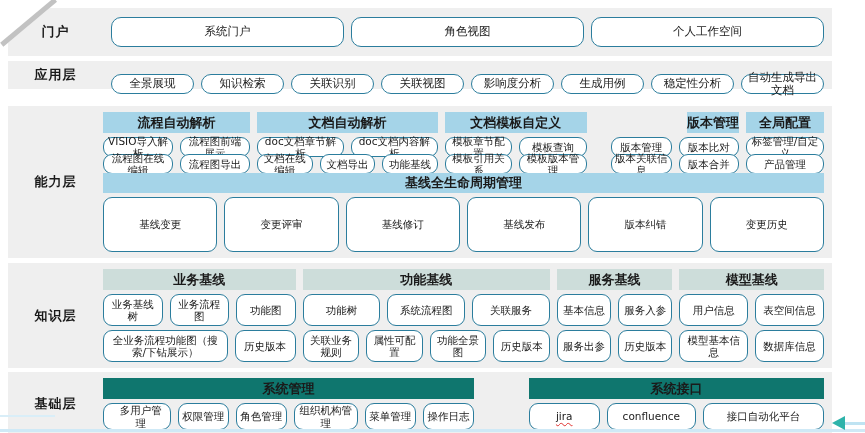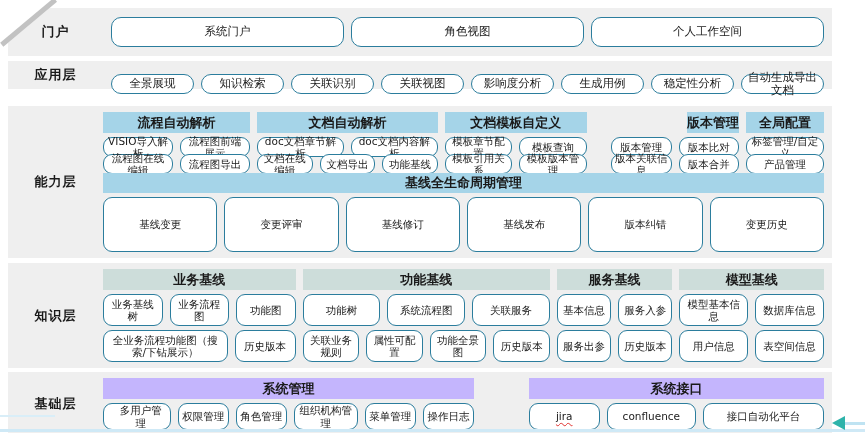--- a/index.html
+++ b/index.html
@@ -26,21 +26,21 @@
   #layer-portal .btn,#layer-application .btn{font-size:11.5px;border-radius:10px;}
 
   .groups{display:flex;gap:7px;flex:1;min-height:0;}
   #layer-base .groups{gap:55px;}
   .group{display:flex;flex-direction:column;gap:4px;flex:1 1 0;min-width:0;}
   .group-rows{display:flex;flex-direction:column;gap:4px;flex:1;min-height:0;}
   .group-header{height:21px;flex:0 0 21px;display:flex;align-items:center;justify-content:center;
     font-weight:bold;font-size:13px;}
   .hdr-blue{background:#a5d4e8;}
   .hdr-gray{background:#cdddda;}
-  .hdr-teal{background:#c4b5fd;}
+  .hdr-teal{background:#0f766e;}
   .baseline-band{height:20px;flex:0 0 20px;margin-top:1px;}
 
   .spellcheck{text-decoration:underline wavy #e0312f;text-decoration-thickness:1px;text-underline-offset:2px;}
 
   
   .corner-cut{position:absolute;left:-18px;top:-12px;width:70px;height:36px;background:#fff;
     border-bottom:5px solid #c2c2c2;transform:rotate(-40deg);z-index:4;}
   .bottom-edge-line{position:absolute;left:0;right:0;bottom:1px;height:3px;background:#cfe9f6;}
   .bottom-left-line{position:absolute;left:0;bottom:16px;width:55px;height:2px;background:#d9eef8;}
   .arrow-line{position:absolute;right:0;width:22px;top:422px;height:3px;background:#bfe3f2;}
@@ -310,32 +310,32 @@
                   <span>历史版本</span>
                 </div>
               </div>
             </div>
           </div>
           <div class="group" style="flex-grow: 148; flex-basis: 0px;">
             <div class="group-header hdr-gray">模型基线</div>
             <div class="group-rows">
               <div class="btn-row">
                 <div class="btn">
+                  <span>用户信息</span>
+                </div>
+                <div class="btn">
+                  <span>表空间信息</span>
+                </div>
+              </div>
+              <div class="btn-row">
+                <div class="btn">
                   <span>模型基本信息</span>
                 </div>
                 <div class="btn">
                   <span>数据库信息</span>
-                </div>
-              </div>
-              <div class="btn-row">
-                <div class="btn">
-                  <span>用户信息</span>
-                </div>
-                <div class="btn">
-                  <span>表空间信息</span>
                 </div>
               </div>
             </div>
           </div>
         </div>
       </div>
   </section>
 
   <section class="layer" id="layer-base">
     <div class="layer-label">基础层</div>

